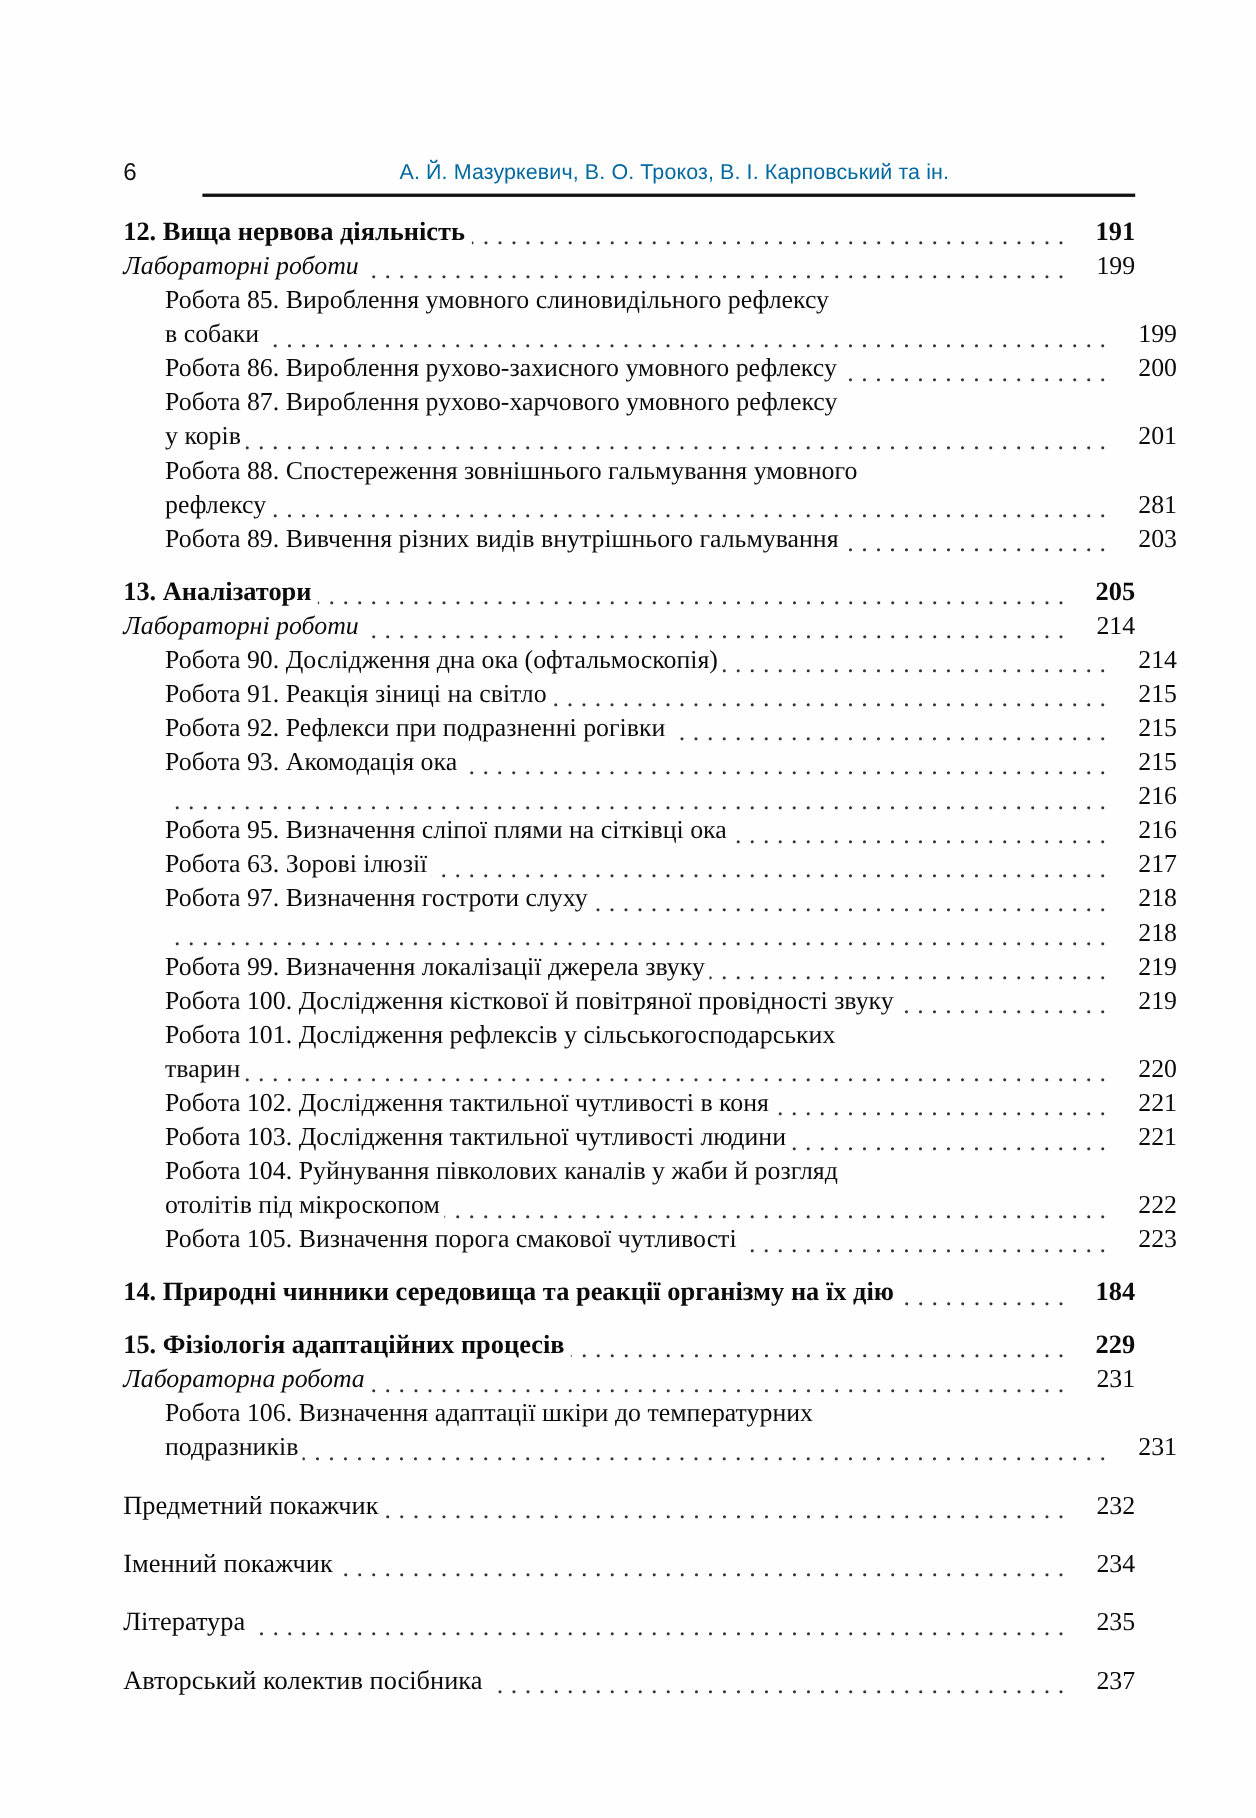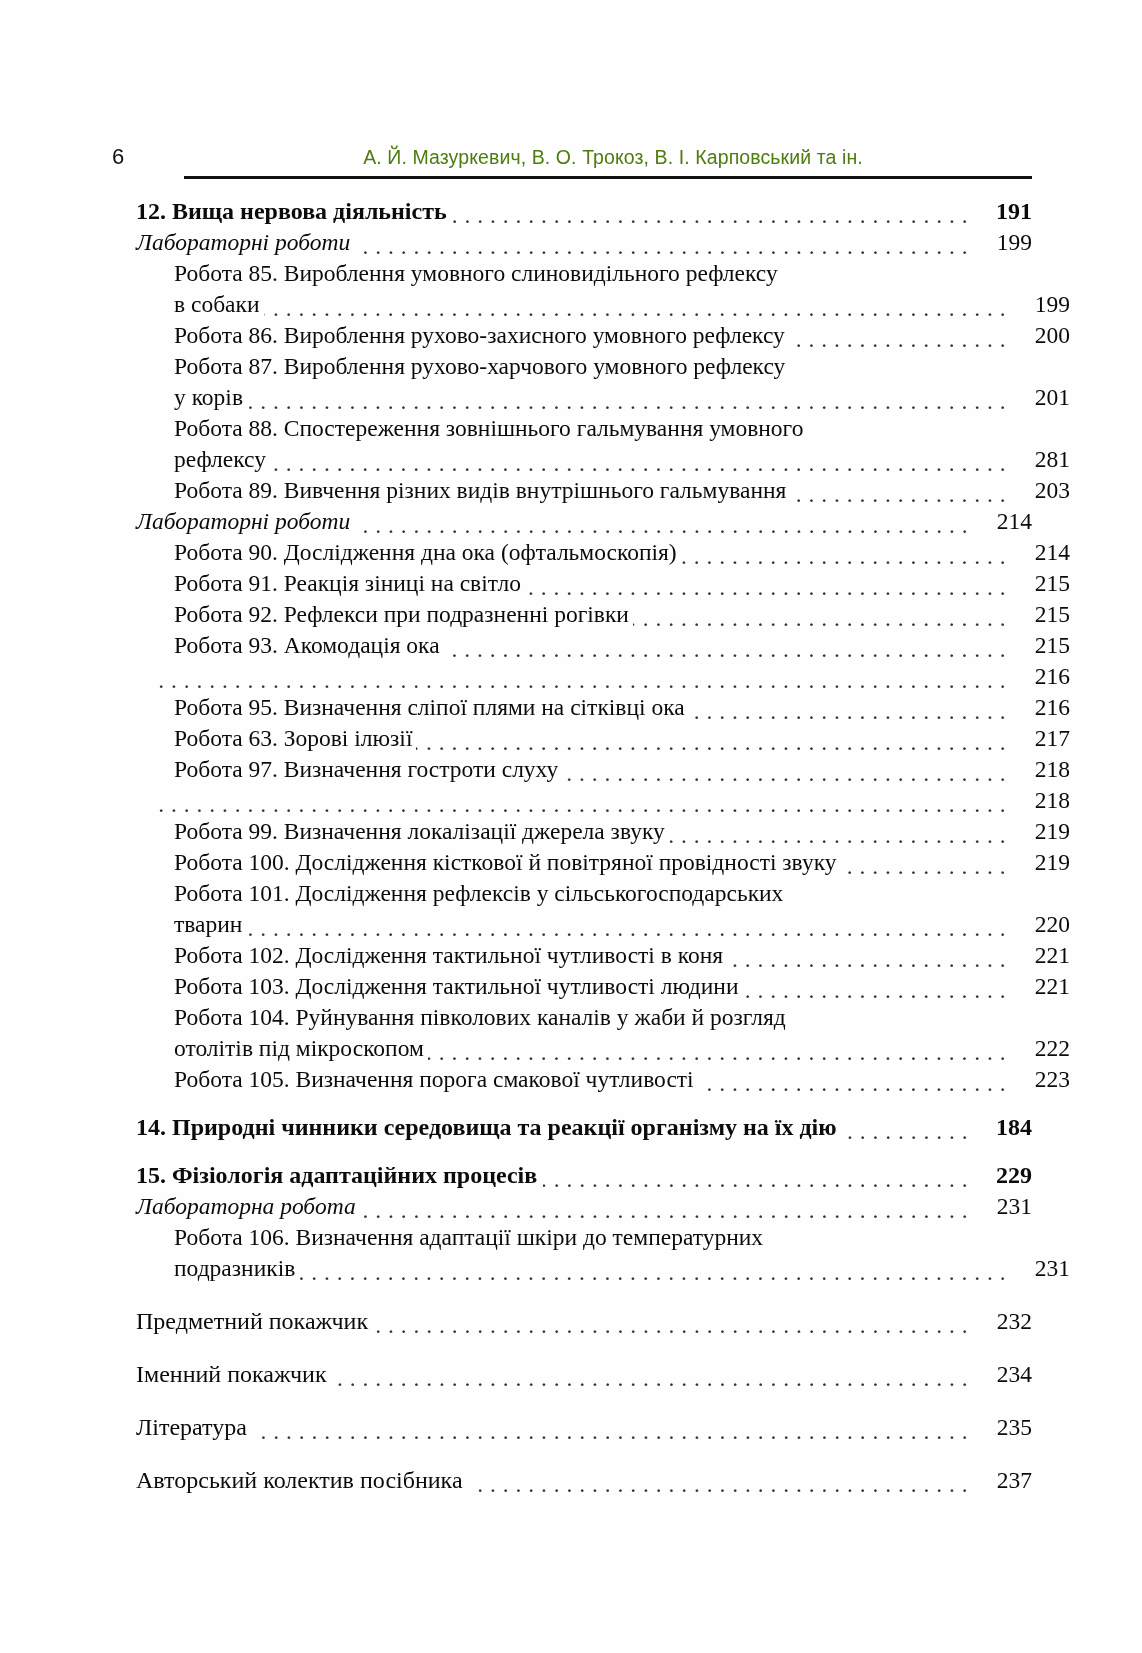--- a/index.html
+++ b/index.html
@@ -46,21 +46,21 @@
   .head-author {
     position: absolute;
     left: 82px;
     top: 2px;
     width: 838px;
     text-align: center;
     font-family: "Liberation Sans", "DejaVu Sans", sans-serif;
     font-size: 19.5px;
     line-height: 26px;
     letter-spacing: 0.1px;
-    color: #4d7c0f;
+    color: #0369a1;
     white-space: nowrap;
   }
   .head-rule {
     position: absolute;
     left: 72px;
     top: 34px;
     width: 848px;
     height: 3px;
     background: #111;
   }
@@ -78,21 +78,20 @@
     align-items: flex-end;
     width: 100%;
     line-height: 31px;
     font-size: 23.5px;
     white-space: nowrap;
   }
 
   .toc-line .txt {
     flex: 0 0 auto;
     white-space: pre;
-    margin-left: 24px;
   }
 
   .toc-line .leader {
     flex: 1 1 auto;
     min-width: 6px;
     height: 1em;
     position: relative;
     overflow: hidden;
     margin: 0 2px 0 6px;
   }
@@ -205,20 +204,25 @@
       <div class="toc-line lvl-work">
         <span class="txt">рефлексу</span>
         <span class="leader"></span>
         <span class="pageno">281</span>
       </div>
       <div class="toc-line lvl-work">
         <span class="txt">Робота 89. Вивчення різних видів внутрішнього гальмування</span>
         <span class="leader"></span>
         <span class="pageno">203</span>
       </div>
+      <div class="toc-line lvl-chapter sp-before-chapter">
+        <span class="txt">13. Аналізатори</span>
+        <span class="leader"></span>
+        <span class="pageno">205</span>
+      </div>
       <div class="toc-line lvl-lab">
         <span class="txt">Лабораторні роботи</span>
         <span class="leader"></span>
         <span class="pageno">214</span>
       </div>
       <div class="toc-line lvl-work">
         <span class="txt">Робота 90. Дослідження дна ока (офтальмоскопія)</span>
         <span class="leader"></span>
         <span class="pageno">214</span>
       </div>

